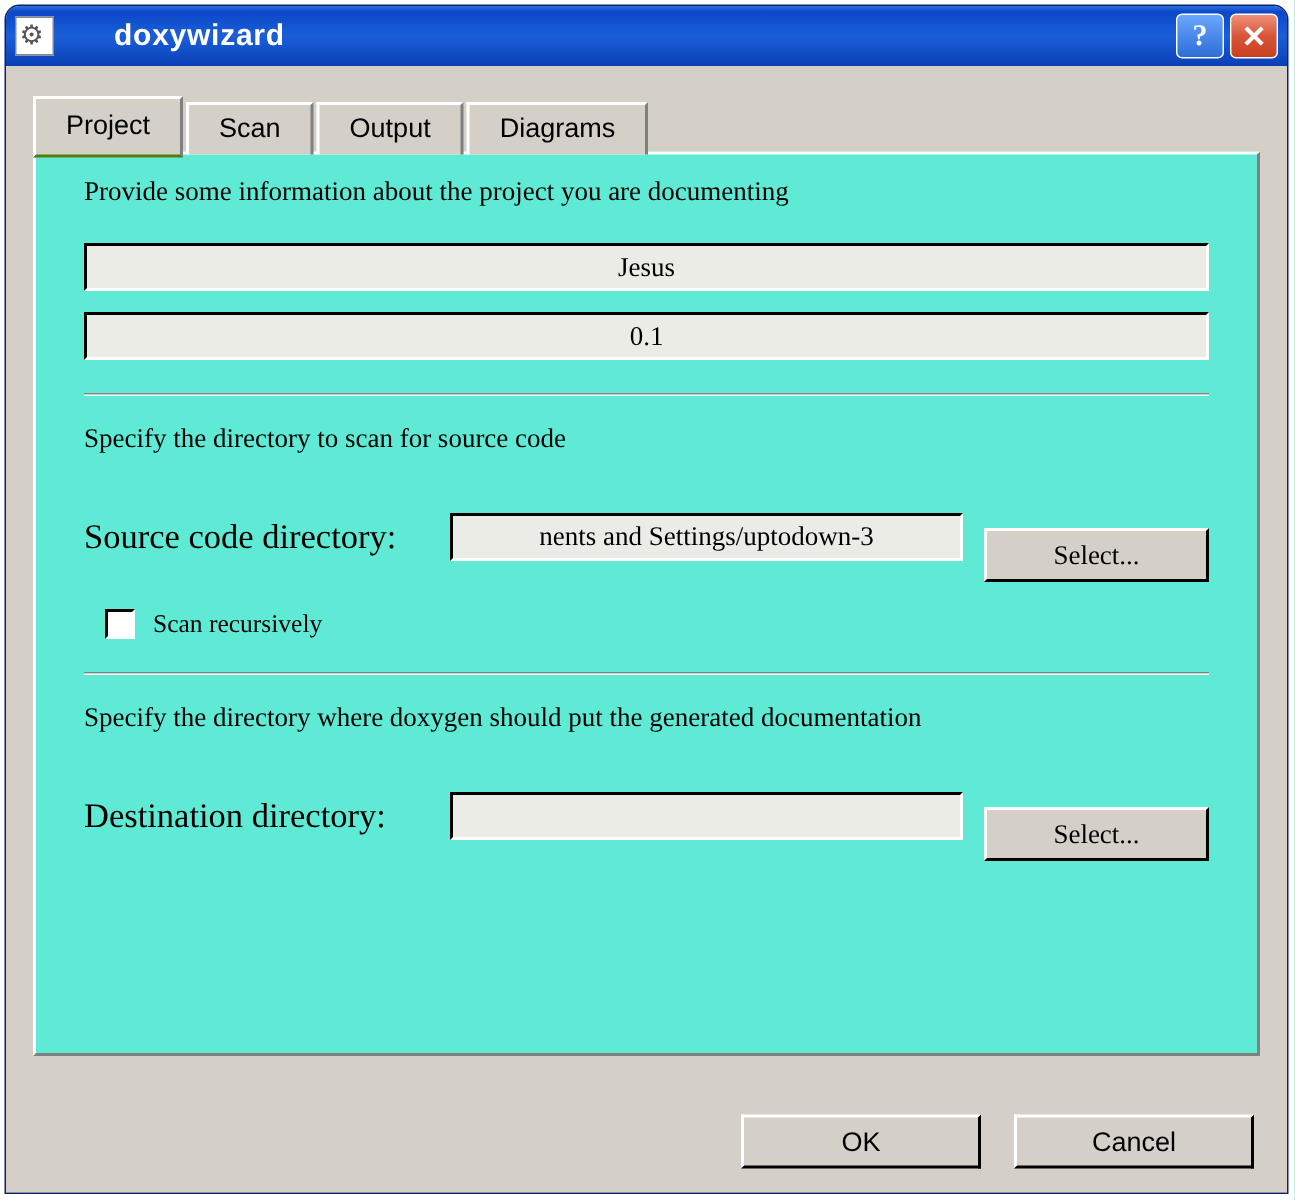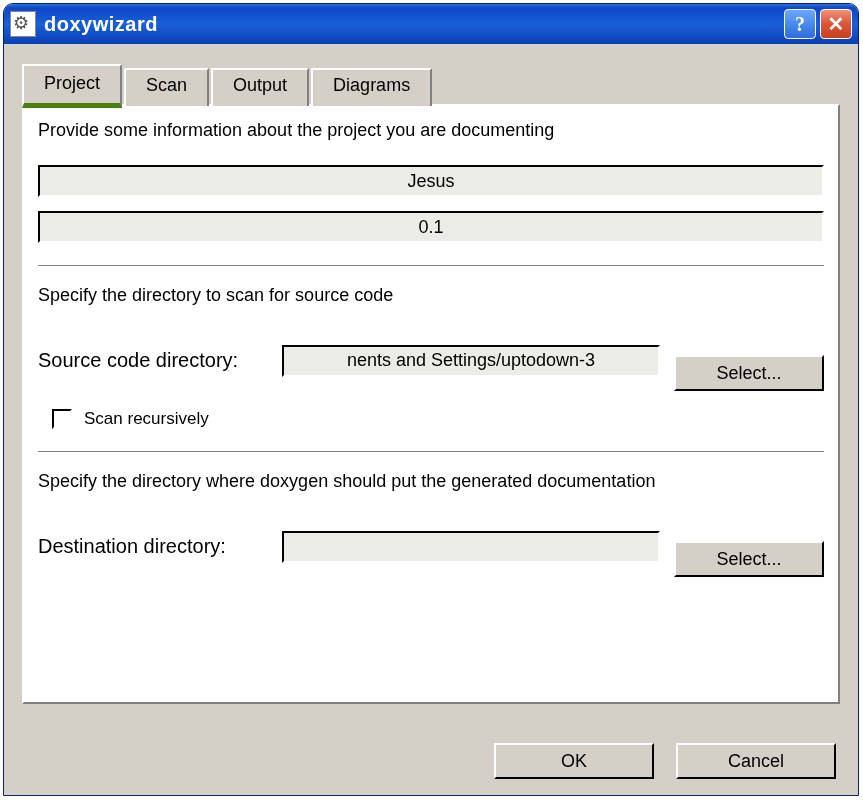--- a/index.html
+++ b/index.html
@@ -20,20 +20,21 @@
       margin: 3px;
       background: #d4d0c8;
     }
     .titlebar {
       height: 40px;
       background: linear-gradient(to bottom, #2a6fe0 0%, #0d47c8 10%, #1a5fd8 50%, #0a3fb5 100%);
       display: flex;
       align-items: center;
       padding: 0 6px;
       color: white;
+      gap: 32px;
     }
     .title-icon {
       width: 26px;
       height: 26px;
       background: white;
       border: 1px solid #888;
       margin-right: 8px;
       display: flex;
       align-items: center;
       justify-content: center;
@@ -102,38 +103,39 @@
       background: #d4d0c8;
       border: 2px solid #808080;
       border-top-color: #fff;
       border-left-color: #fff;
       border-bottom: none;
       margin-right: 2px;
       cursor: pointer;
       font-size: 18px;
     }
     .tab.active {
-      border-bottom: 5px solid #4d7c0f;
+      border-bottom: 2px solid #4d7c0f;
       margin-bottom: -2px;
       padding-bottom: 9px;
     }
     .tab.inactive {
       margin-top: 4px;
       padding-top: 5px;
       padding-bottom: 5px;
     }
     .panel {
       flex: 1;
       border: 2px solid #808080;
       border-top-color: #fff;
       border-left-color: #fff;
-      background: #ffffff;
-      padding: 14px 14px;
+      background: #5eead4;
+      padding: 14px 32px;
       position: relative;
       z-index: 1;
+      font-family: Liberation Serif, serif;
     }
     .section-desc {
       font-size: 18px;
       margin-bottom: 24px;
       color: #000;
     }
     .form-row {
       display: flex;
       align-items: center;
       margin-bottom: 14px;
@@ -141,21 +143,21 @@
     .form-label {
       width: 230px;
       text-align: right;
       padding-right: 14px;
       font-size: 18px;
     }
     .form-label-left {
       width: 230px;
       text-align: left;
       padding-right: 14px;
-      font-size: 20px;
+      font-size: 23px;
     }
     .text-input {
       flex: 1;
       height: 32px;
       border: 2px inset #808080;
       border-top-color: #404040;
       border-left-color: #404040;
       border-right-color: #fff;
       border-bottom-color: #fff;
       background: #ecece7;

